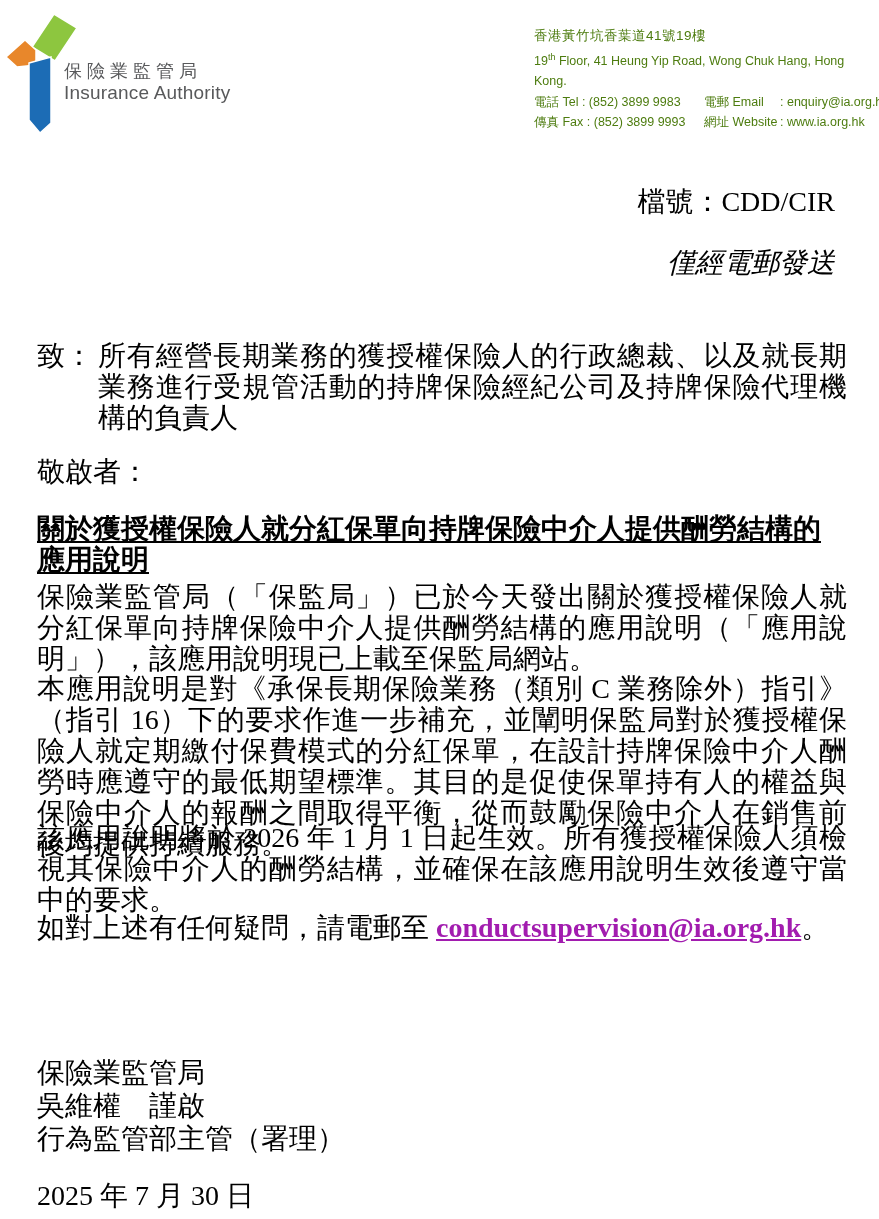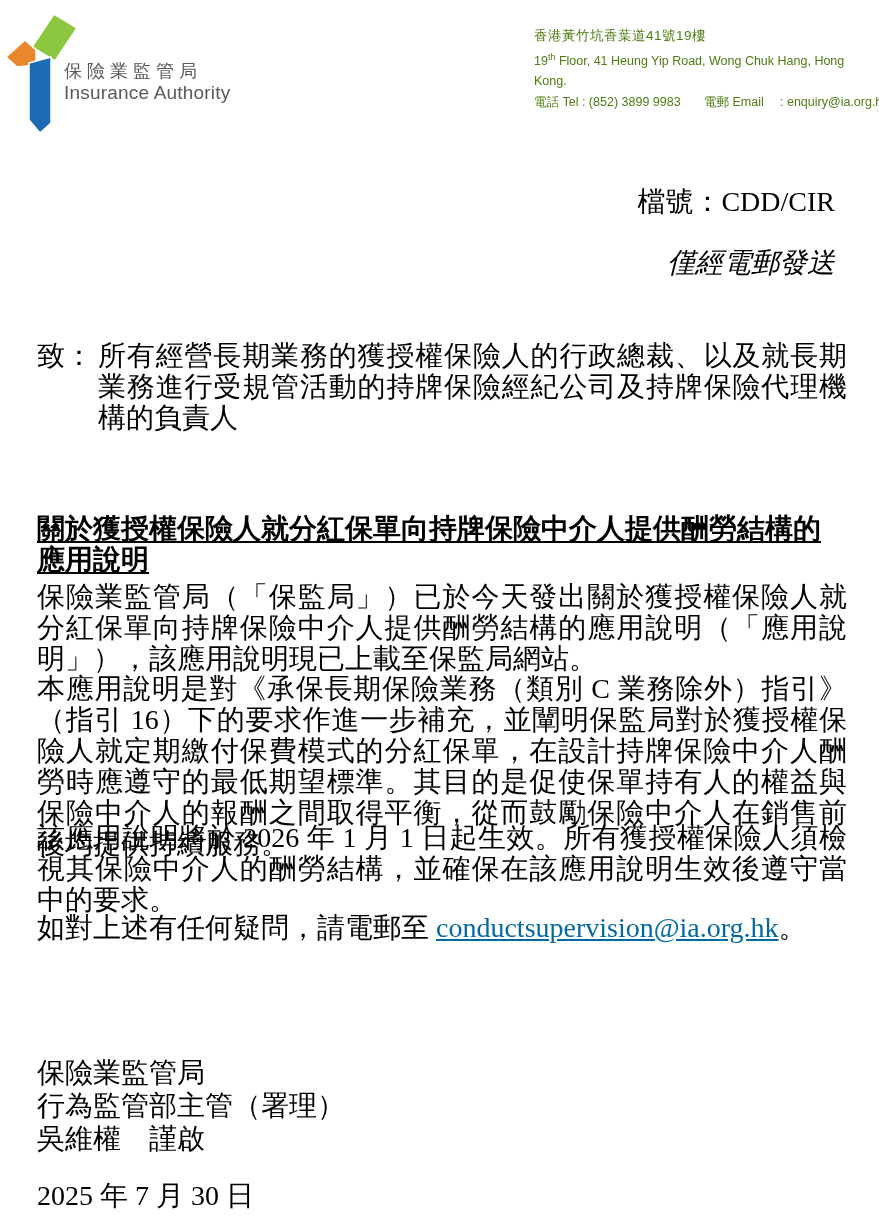--- a/index.html
+++ b/index.html
@@ -95,23 +95,24 @@
   }
   .para {
     text-align: justify;
     text-justify: inter-character;
   }
   .para-1 { top: 581px; }
   .para-2 { top: 673px; }
   .para-3 { top: 822px; }
   .para-4 { top: 912px; text-align: left; }
   .email-link {
-    color: #0369a1;
+    color: #a21caf;
     text-decoration: underline;
     cursor: pointer;
+    font-weight: bold;
   }
   .signature { top: 1056px; line-height: 33px; }
   .date-line { top: 1180px; }
 </style>
 </head>
 <body>
 
 <div class="page">
 
   <svg class="logo-mark" viewBox="0 0 78 124" xmlns="http://www.w3.org/2000/svg">
@@ -124,42 +125,47 @@
     <div class="logo-en">Insurance Authority</div>
   </div>
 
   <div class="contact">
     <div class="addr-zh">香港黃竹坑香葉道41號19樓</div>
     <div class="addr-en"><span>19</span><sup>th</sup><span> Floor, 41 Heung Yip Road, Wong Chuk Hang, Hong Kong.</span></div>
     <div class="row">
       <span class="cell-1">電話 Tel : (852) 3899 9983</span>
       <span><span class="lbl2">電郵 Email</span><span>: enquiry@ia.org.hk</span></span>
     </div>
+    <div class="row">
+      <span class="cell-1">傳真 Fax : (852) 3899 9993</span>
+      <span><span class="lbl2">網址 Website</span><span>: www.ia.org.hk</span></span>
+    </div>
   </div>
 
   <div class="line ref-line">檔號：CDD/CIR</div>
 
   <div class="line delivery-line">僅經電郵發送</div>
 
   <div class="line recipient">
     <span class="to-label">致：</span>
     <span class="to-text">所有經營長期業務的獲授權保險人的行政總裁、以及就長期業務進行受規管活動的持牌保險經紀公司及持牌保險代理機構的負責人</span>
   </div>
 
+  <div class="line salutation">敬啟者：</div>
 
   <div class="line para para-1">保險業監管局（「保監局」）已於今天發出關於獲授權保險人就分紅保單向持牌保險中介人提供酬勞結構的應用說明（「應用說明」），該應用說明現已上載至保監局網站。</div>
 
   <div class="line subject">關於獲授權保險人就分紅保單向持牌保險中介人提供酬勞結構的應用說明</div>
   <div class="line para para-2">本應用說明是對《承保長期保險業務（類別 C 業務除外）指引》（指引 16）下的要求作進一步補充，並闡明保監局對於獲授權保險人就定期繳付保費模式的分紅保單，在設計持牌保險中介人酬勞時應遵守的最低期望標準。其目的是促使保單持有人的權益與保險中介人的報酬之間取得平衡，從而鼓勵保險中介人在銷售前後均提供持續服務。</div>
   <div class="line para para-3">該應用說明將於 2026 年 1 月 1 日起生效。所有獲授權保險人須檢視其保險中介人的酬勞結構，並確保在該應用說明生效後遵守當中的要求。</div>
   <div class="line para para-4">
     <span>如對上述有任何疑問，請電郵至 </span><a class="email-link">conductsupervision@ia.org.hk</a><span>。</span>
   </div>
 
   <div class="line signature">
     <div>保險業監管局</div>
+    <div>吳維權　謹啟</div>
     <div>行為監管部主管（署理）</div>
-    <div>吳維權　謹啟</div>
   </div>
 
   <div class="line date-line">2025 年 7 月 30 日</div>
 
 </div>
 
 </body></html>

